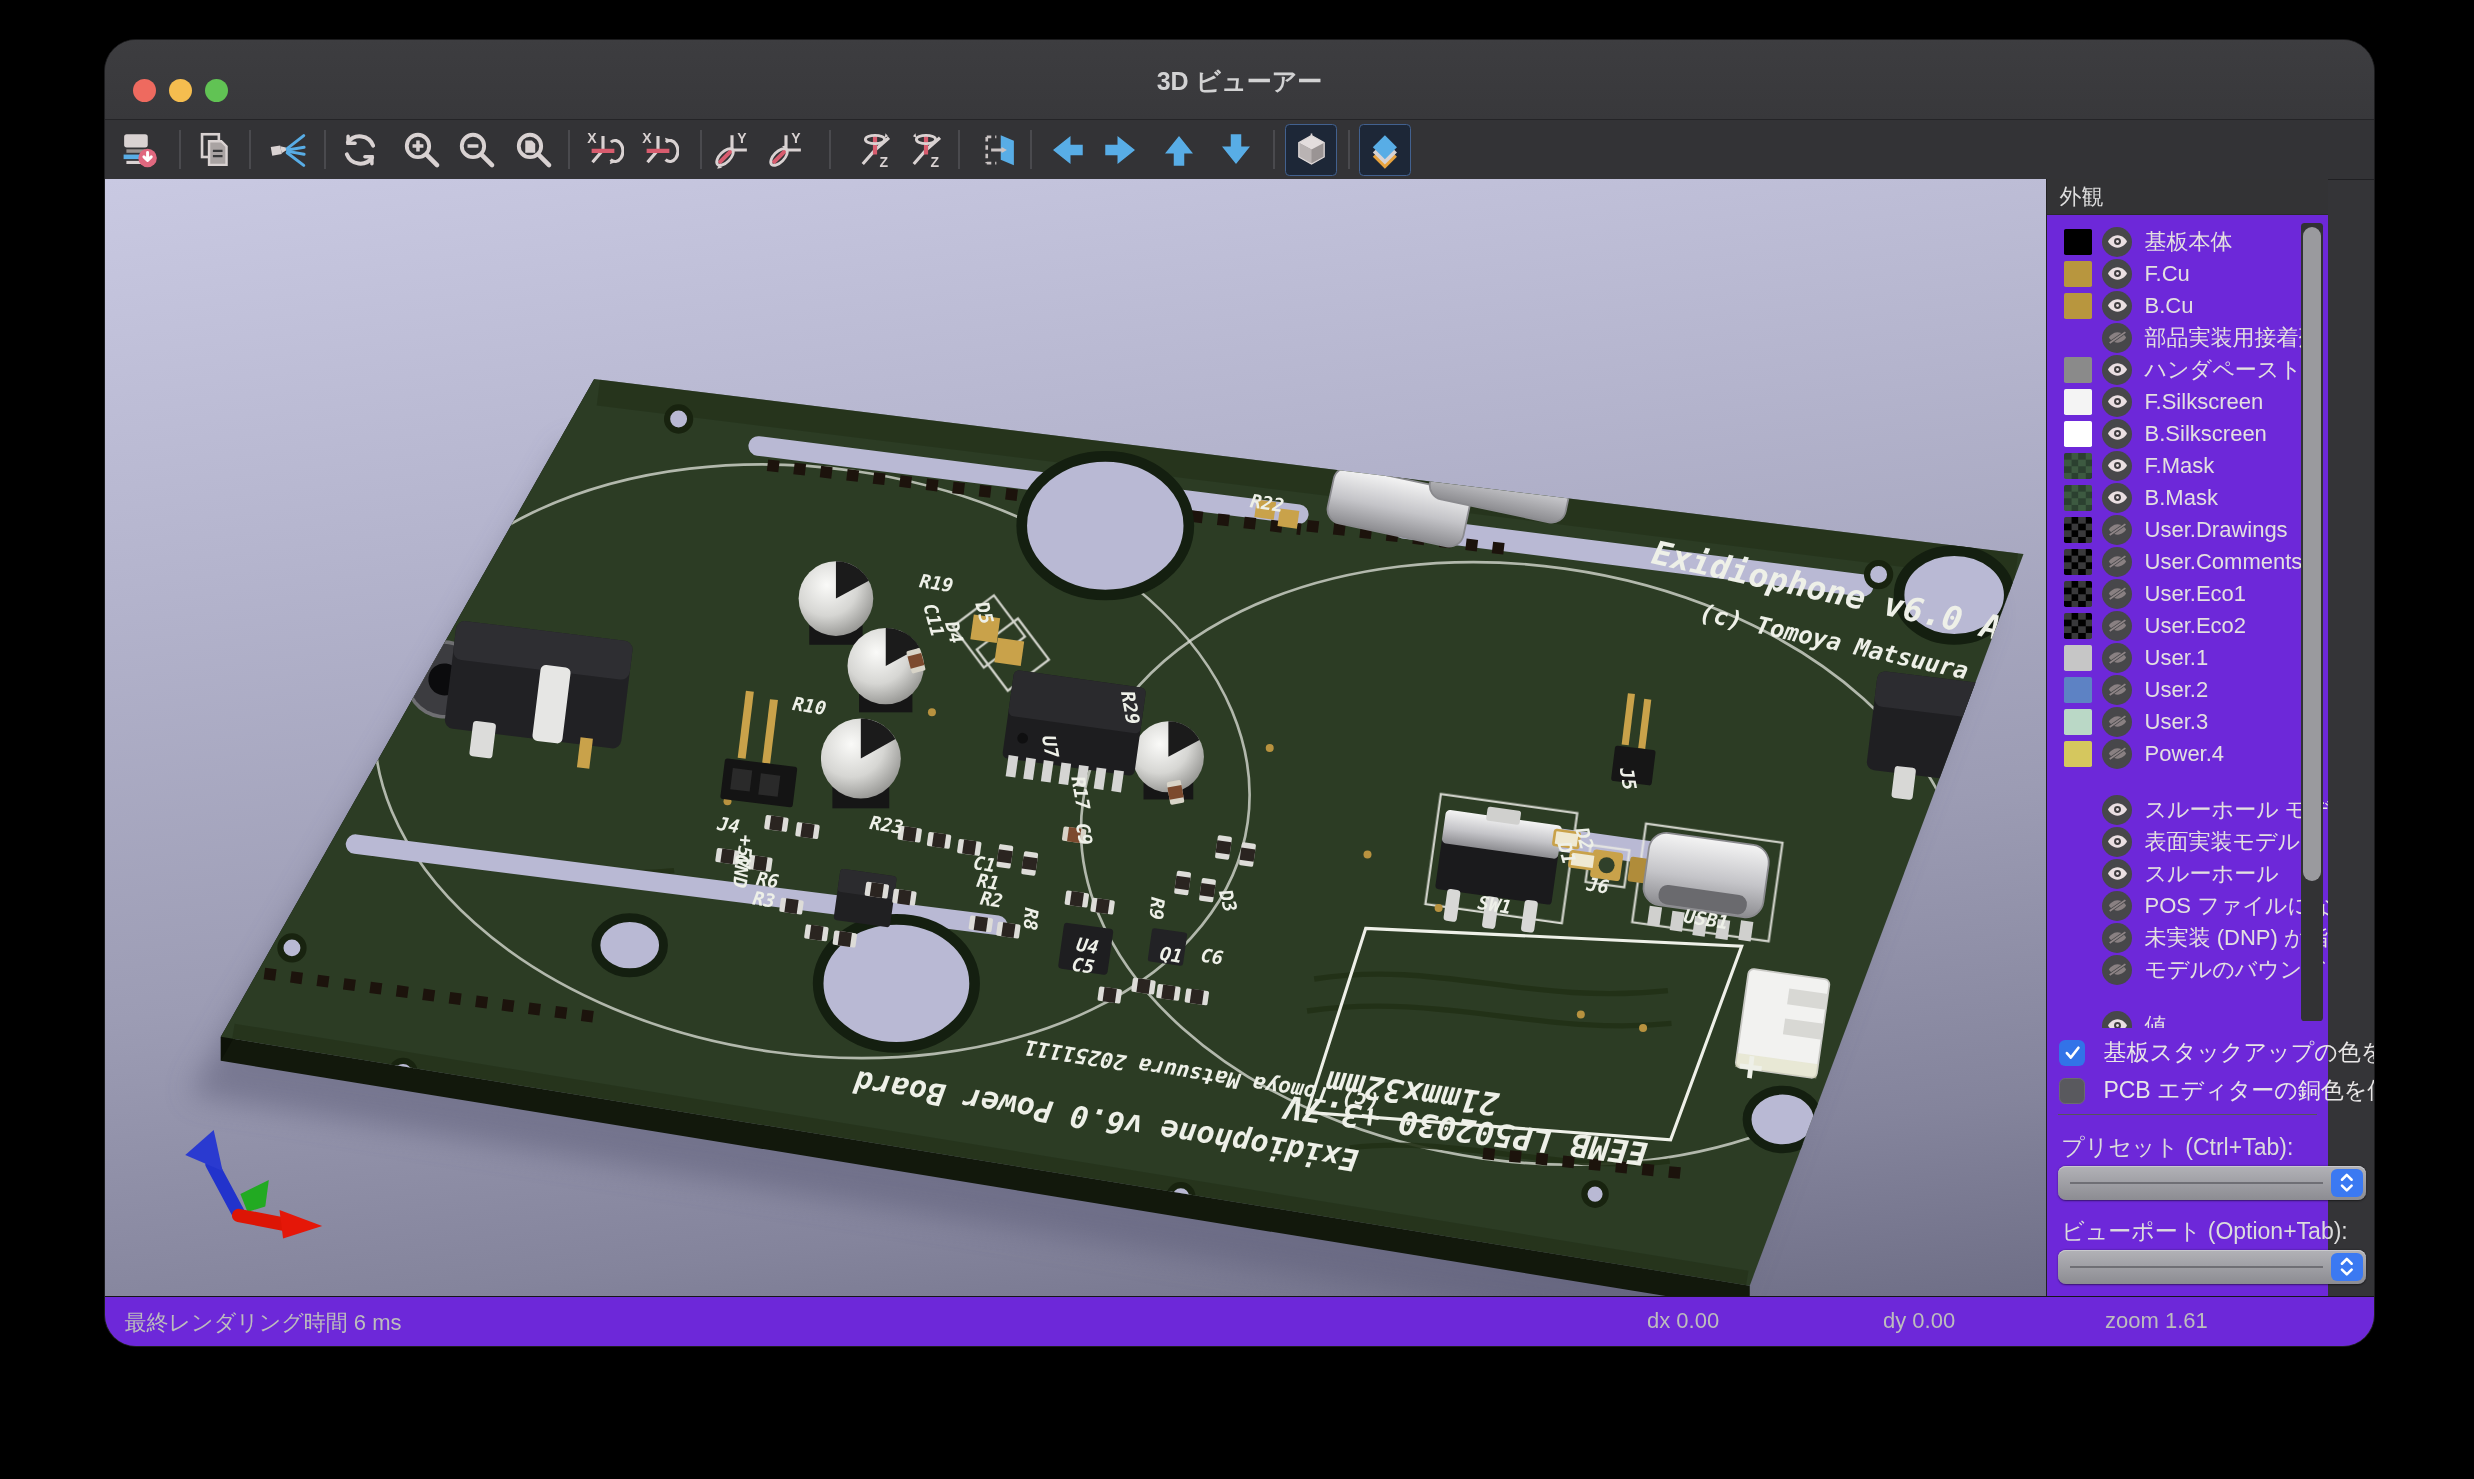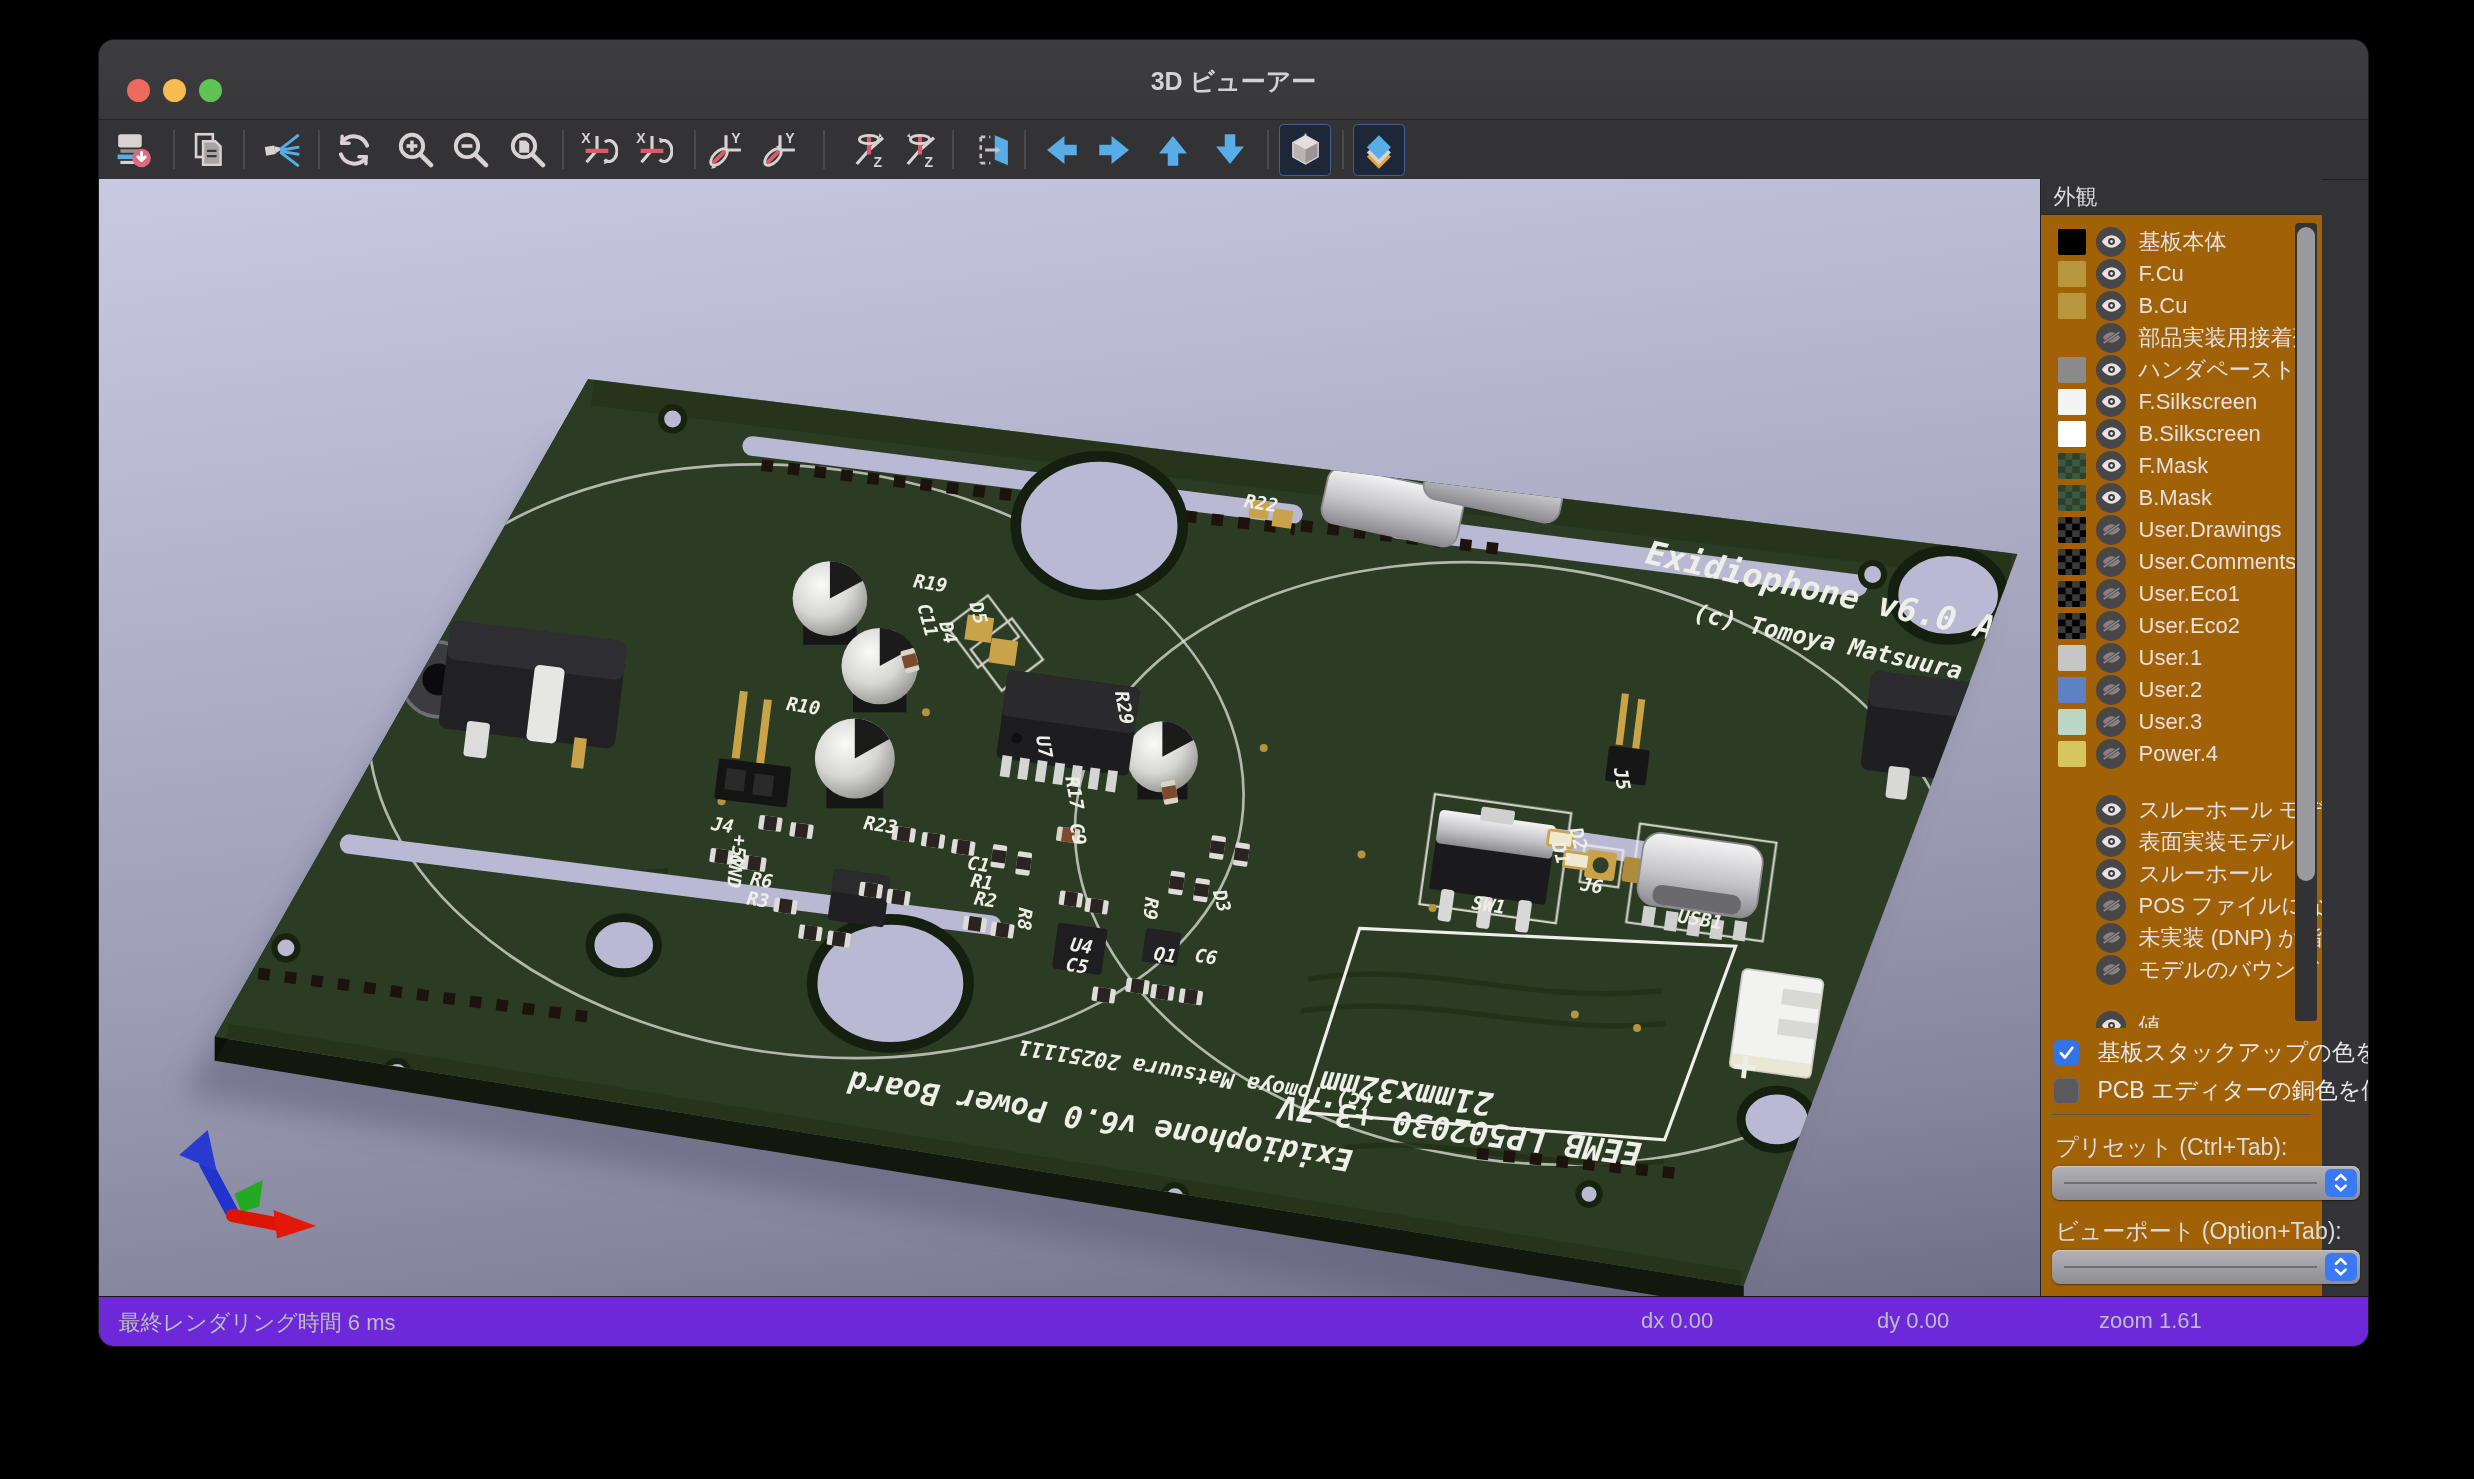--- a/index.html
+++ b/index.html
@@ -1,20 +1,20 @@
 <!DOCTYPE html>
 <html style="font-size:14.2px"><head>
 <meta charset="utf-8">
 <style>
   html,body{margin:0;padding:0;background:#000;width:2475px;height:1479px;
     font-family:"Liberation Sans","DejaVu Sans",sans-serif;-webkit-font-smoothing:antialiased;}
   #stage{position:relative;width:2475px;height:1479px;background:#000;overflow:hidden;}
   
-  #win{position:absolute;left:98px;top:39px;width:2271px;height:1308px;
-    background:#343437;border-radius:16px;overflow:hidden;border:0.9px solid #1c1c1e;box-sizing:border-box;padding-left:32px;}
+  #win{position:absolute;left:104px;top:39px;width:2271px;height:1308px;
+    background:#343437;border-radius:32px;overflow:hidden;border:0.9px solid #1c1c1e;box-sizing:border-box;padding-left:32px;}
   #titlebar{position:absolute;left:0;top:0;width:100%;height:79px;
     background:linear-gradient(#3d3d40,#38383b);border-bottom:0.9px solid #242427;}
   .light{position:absolute;top:39px;width:23px;height:23px;border-radius:50%;}
   #light-close{left:28.4px;background:#ee6a5f;}
   #light-min{left:64px;background:#f5bd4f;}
   #light-max{left:100px;background:#61c354;}
   #wintitle{position:absolute;left:0;right:0;top:0;height:79px;line-height:82px;text-align:center;
     color:#d2d2d3;font-size:25px;font-weight:bold;}
   
   #toolbar{position:absolute;left:0;top:80px;width:100%;height:59px;background:#333336;
@@ -25,21 +25,21 @@
   .tsel{width:52px;height:52px;background:#1d2737;border:1.8px solid #42618f;border-radius:4.4px;
     display:flex;align-items:center;justify-content:center;box-sizing:border-box;flex:0 0 auto;}
   .tsel svg{width:39px;height:39px;}
   .tsep{width:1.8px;height:39px;background:#4a4a4e;flex:0 0 auto;}
   
   #content{position:absolute;left:0;top:139px;width:100%;height:1120px;display:flex;}
   #viewport{position:relative;width:1941px;height:1120px;
     background:linear-gradient(173deg,#c9c9e2 0%,#b4b4cd 30%,#9c9cb4 62%,#84849c 85%,#6e6e86 100%);overflow:hidden;}
   #viewport svg{position:absolute;left:0;top:0;}
   
-  #sidebar{position:relative;width:282px;height:1120px;background:#a16207;border-left:0.9px solid #222;box-sizing:border-box;}
+  #sidebar{position:relative;width:282px;height:1120px;background:#6d28d9;border-left:0.9px solid #222;box-sizing:border-box;}
   #sb-header{position:absolute;left:0;top:0;width:100%;height:36px;background:#333335;
     border-bottom:0.9px solid #2a2a2c;color:#dddddd;font-size:22px;line-height:36px;padding-left:12.4px;box-sizing:border-box;}
   #layer-list{position:absolute;left:0;top:36px;width:100%;height:813px;overflow:hidden;padding-top:10.7px;box-sizing:border-box;}
   .lrow{position:relative;height:32px;display:flex;align-items:center;white-space:nowrap;overflow:hidden;padding-left:17px;}
   .lrow.gap{margin-top:24px;}
   .swatch{width:28.4px;height:26px;border-radius:1.8px;flex:0 0 auto;}
   .swatch.none{visibility:hidden;}
   .eyewrap{width:30px;height:30px;border-radius:50%;background:#47474a;margin-left:9.8px;flex:0 0 auto;
     display:flex;align-items:center;justify-content:center;}
   .eyewrap svg{width:23px;height:23px;}

